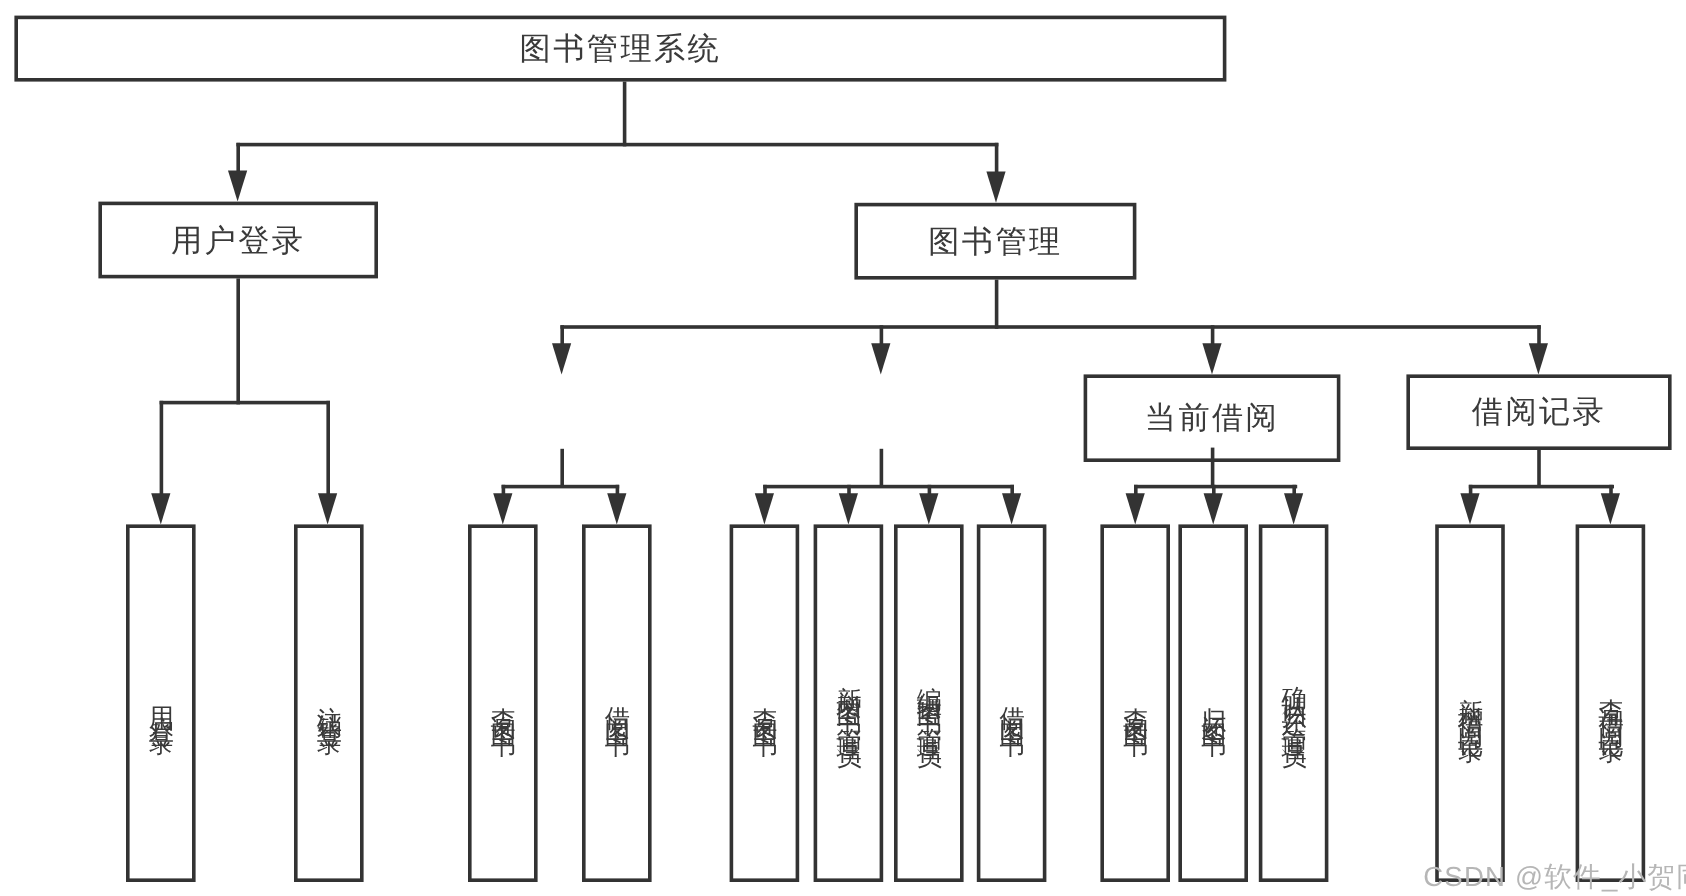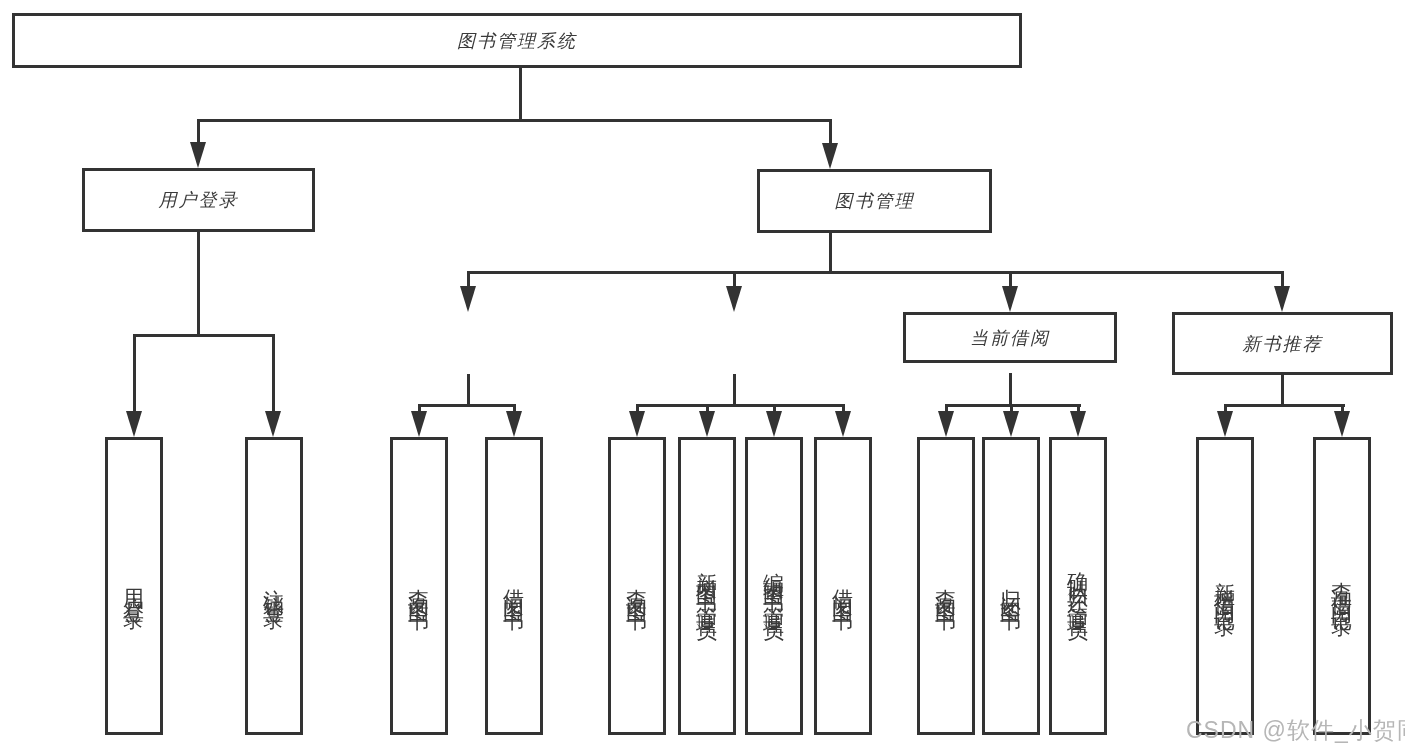--- a/index.html
+++ b/index.html
@@ -9,21 +9,21 @@
     --wm:#b6b6b6;
   }
   html,body{margin:0;padding:0;background:var(--bg);}
   .stage{
     position:relative;width:1405px;height:747px;background:var(--bg);
     font-family:"Liberation Sans",sans-serif;color:var(--text);overflow:hidden;
   }
   .box{
     position:absolute;box-sizing:border-box;border:3px solid var(--line);
     background:var(--bg);display:flex;align-items:center;justify-content:center;
-    font-size:18px;letter-spacing:2px;color:var(--text);white-space:nowrap;font-style:italic;
+    font-size:26px;letter-spacing:2px;color:var(--text);white-space:nowrap;
   }
   .vbox{
     position:absolute;box-sizing:border-box;border:3px solid var(--line);
     background:var(--bg);display:flex;align-items:center;justify-content:center;
   }
   .vbox span{
     writing-mode:vertical-rl;text-orientation:mixed;font-size:21px;
     letter-spacing:7px;color:var(--text);line-height:1;
   }
   .hl,.vl{position:absolute;background:var(--line);}
@@ -51,21 +51,21 @@
   <div class="vl" style="left:519px;top:68px;height:54px;"></div>
   <div class="hl" style="left:197px;top:119px;width:635px;"></div>
   <div class="vl" style="left:197px;top:119px;height:26px;"></div>
   <div class="ah" style="left:190px;top:142px;"></div>
   <div class="vl" style="left:829px;top:119px;height:26px;"></div>
   <div class="ah" style="left:822px;top:143px;"></div>
 
   <div class="box" style="left:82px;top:168px;width:233px;height:64px;">
     <span>用户登录</span>
   </div>
-  <div class="box" style="left:712px;top:169px;width:235px;height:64px;margin-left:45px;">
+  <div class="box" style="left:712px;top:169px;width:235px;height:64px;">
     <span>图书管理</span>
   </div>
 
   <div class="vl" style="left:197px;top:232px;height:105px;"></div>
   <div class="hl" style="left:133px;top:334px;width:142px;"></div>
   <div class="vl" style="left:133px;top:334px;height:79px;"></div>
   <div class="ah" style="left:126px;top:411px;"></div>
   <div class="vl" style="left:272px;top:334px;height:79px;"></div>
   <div class="ah" style="left:265px;top:411px;"></div>
 
@@ -73,25 +73,25 @@
   <div class="hl" style="left:467px;top:271px;width:817px;"></div>
   <div class="vl" style="left:467px;top:271px;height:17px;"></div>
   <div class="ah" style="left:460px;top:286px;"></div>
   <div class="vl" style="left:733px;top:271px;height:17px;"></div>
   <div class="ah" style="left:726px;top:286px;"></div>
   <div class="vl" style="left:1009px;top:271px;height:17px;"></div>
   <div class="ah" style="left:1002px;top:286px;"></div>
   <div class="vl" style="left:1281px;top:271px;height:17px;"></div>
   <div class="ah" style="left:1274px;top:286px;"></div>
 
-  <div class="box" style="left:903px;top:312px;width:214px;height:51px;">
+  <div class="box" style="left:903px;top:312px;width:214px;height:73px;">
     <span>当前借阅</span>
   </div>
   <div class="box" style="left:1172px;top:312px;width:221px;height:63px;">
-    <span>新书推荐</span>
+    <span>借阅记录</span>
   </div>
 
   <div class="vl" style="left:467px;top:374px;height:32px;"></div>
   <div class="hl" style="left:418px;top:404px;width:98px;"></div>
   <div class="vl" style="left:418px;top:404px;height:10px;"></div>
   <div class="ah" style="left:411px;top:411px;"></div>
   <div class="vl" style="left:513px;top:404px;height:10px;"></div>
   <div class="ah" style="left:506px;top:411px;"></div>
 
   <div class="vl" style="left:733px;top:374px;height:32px;"></div>

